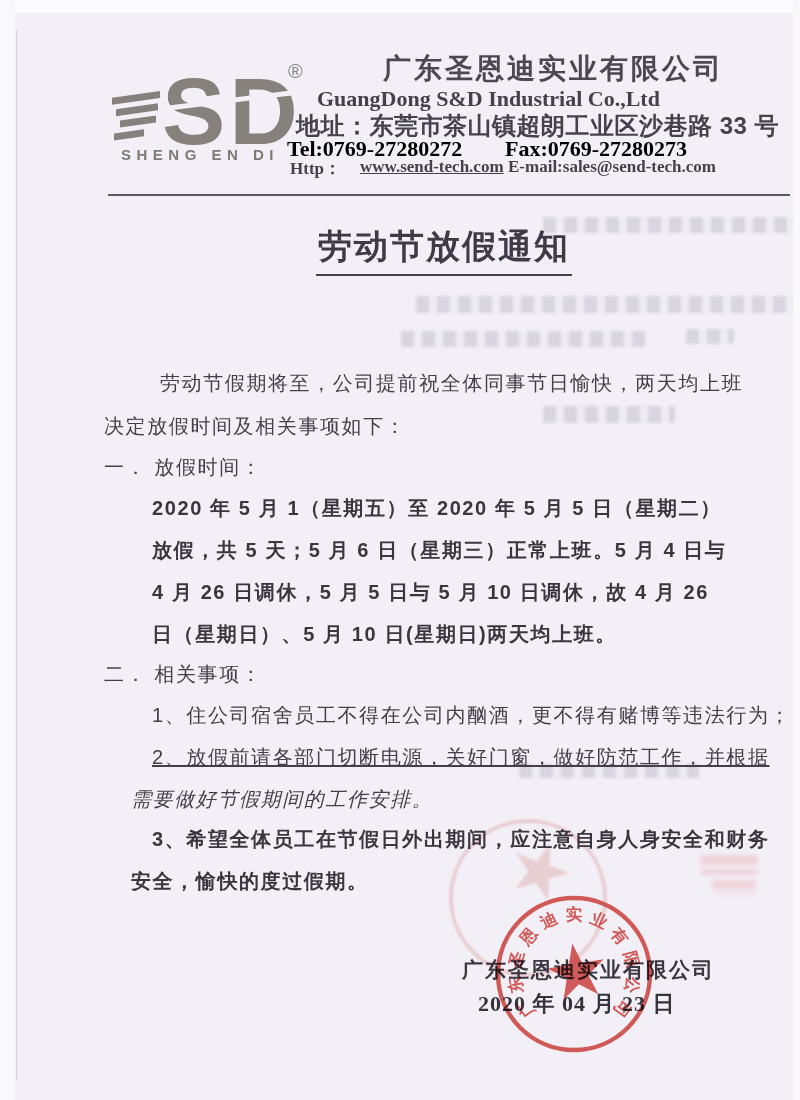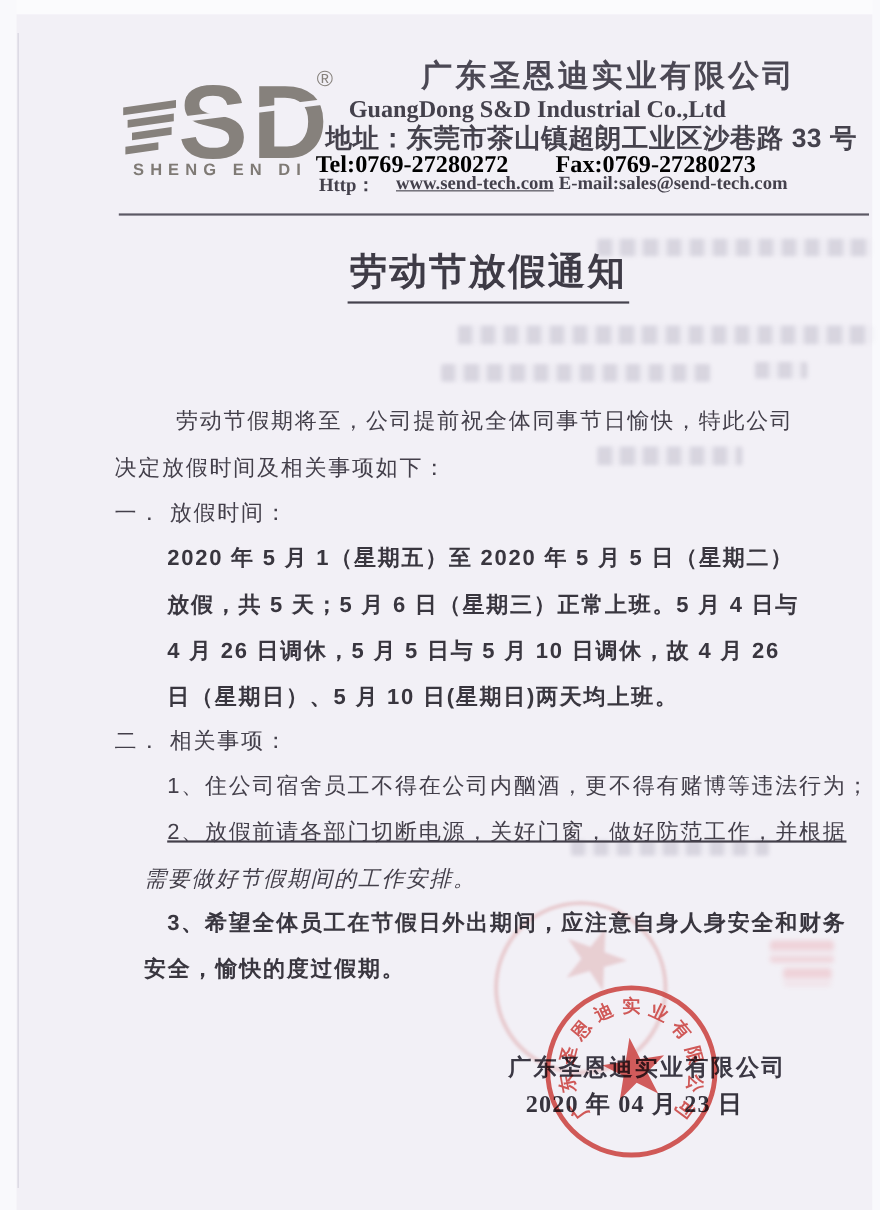--- a/index.html
+++ b/index.html
@@ -99,21 +99,21 @@
   <div class="hline addr">地址：东莞市茶山镇超朗工业区沙巷路 33 号</div>
   <div class="hline telfax tel">Tel:0769-27280272</div>
   <div class="hline telfax fax">Fax:0769-27280273</div>
   <div class="hline httpline http-label">Http：</div>
   <div class="hline httpline website">www.send-tech.com</div>
   <div class="hline httpline email">E-mail:sales@send-tech.com</div>
   <div class="rule"></div>
 
   <div class="title">劳动节放假通知</div>
 
-  <div class="ln ind" style="top:370px;">劳动节假期将至，公司提前祝全体同事节日愉快，特此公司</div>
+  <div class="ln ind" style="top:370px;">劳动节假期将至，公司提前祝全体同事节日愉快，两天均上班</div>
   <div class="ln m0" style="top:454px;">一． 放假时间：</div>
 
   <div class="ln m0" style="top:413px;">决定放假时间及相关事项如下：</div>
   <div class="ln item b" style="top:495px;">2020 年 5 月 1（星期五）至 2020 年 5 月 5 日（星期二）</div>
   <div class="ln item b" style="top:537px;">放假，共 5 天；5 月 6 日（星期三）正常上班。5 月 4 日与</div>
   <div class="ln item b" style="top:579px;">4 月 26 日调休，5 月 5 日与 5 月 10 日调休，故 4 月 26</div>
   <div class="ln item b" style="top:621px;">日（星期日）、5 月 10 日(星期日)两天均上班。</div>
 
   <div class="ln m0" style="top:661px;">二． 相关事项：</div>
   <div class="ln item" style="top:702px;">1、住公司宿舍员工不得在公司内酗酒，更不得有赌博等违法行为；</div>

